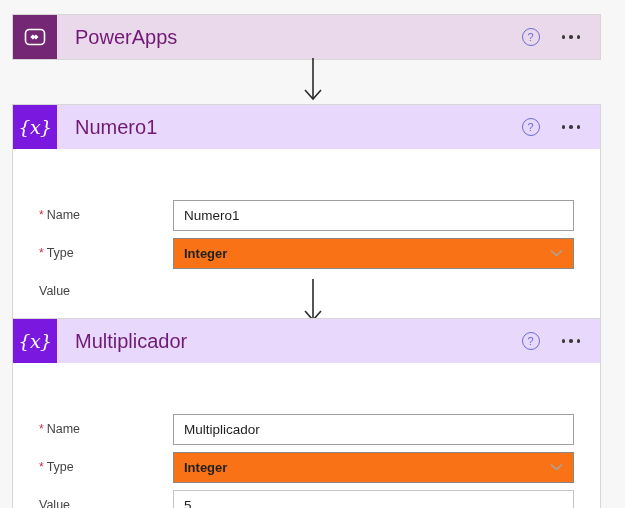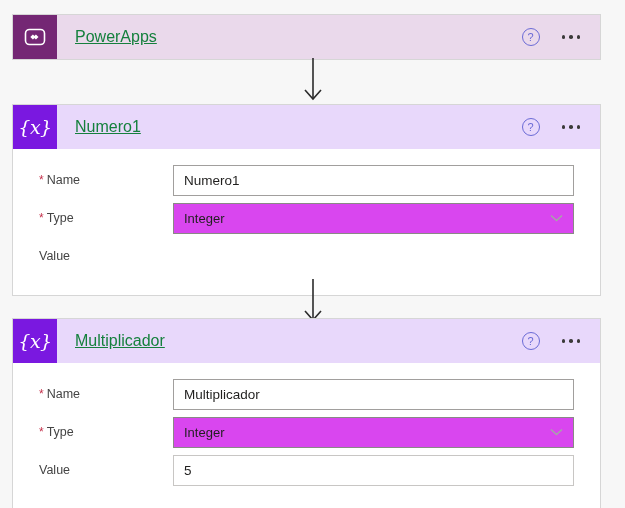--- a/index.html
+++ b/index.html
@@ -56,24 +56,23 @@
     font-family: "DejaVu Serif", serif;
     font-style: italic;
     font-size: 19px;
     color: #ffffff;
     line-height: 1;
     letter-spacing: -0.5px;
   }
 
   .card-title {
     margin-left: 18px;
-    font-size: 16px;
-    color: #15803d;
+    font-size: 20px;
+    color: #701a75;
     white-space: nowrap;
-    text-decoration: underline;
   }
 
   .header-spacer { flex: 1 1 auto; }
 
   .help-icon {
     width: 18px;
     height: 18px;
     flex: 0 0 18px;
     border: 1px solid #6b6bd6;
     border-radius: 50%;
@@ -100,20 +99,21 @@
     width: 3.5px;
     height: 3.5px;
     border-radius: 50%;
     background: #3b3a39;
   }
 
   
   .card-body {
     padding: 12px 0 20px 0;
     background: #ffffff;
+    margin-top: 35px;
   }
 
   .field-row {
     display: flex;
     align-items: center;
     height: 38px;
     padding: 0 26px 0 26px;
   }
 
   .field-label {
@@ -147,27 +147,28 @@
   }
   .text-box.subtle { border-color: #a19f9d; }
   .text-box.light  { border-color: #c8c6c4; }
   .text-box::placeholder { color: #8c8c8c; }
 
   .select-box {
     width: 100%;
     height: 31px;
     box-sizing: border-box;
     border: 1px solid #8a8886;
-    background: #d946ef;
+    background: #f97316;
     font-size: 13px;
     color: #201f1e;
     display: flex;
     align-items: center;
     padding: 0 10px;
     cursor: pointer;
+    font-weight: bold;
   }
   .chevron {
     position: absolute;
     right: 11px;
     top: 50%;
     transform: translateY(-50%);
     pointer-events: none;
     line-height: 0;
   }
 

